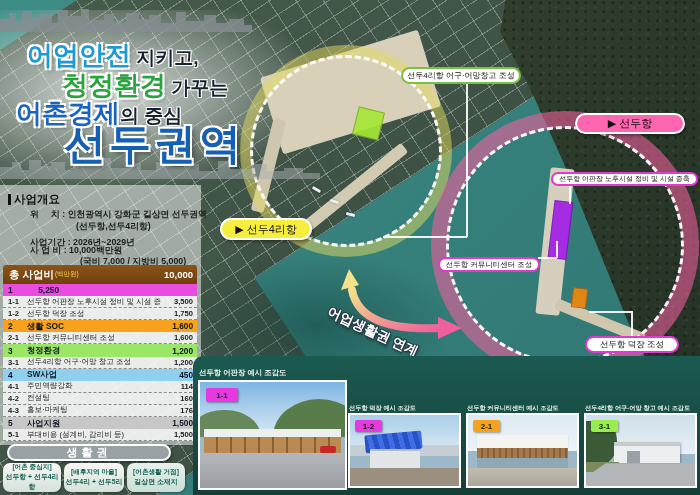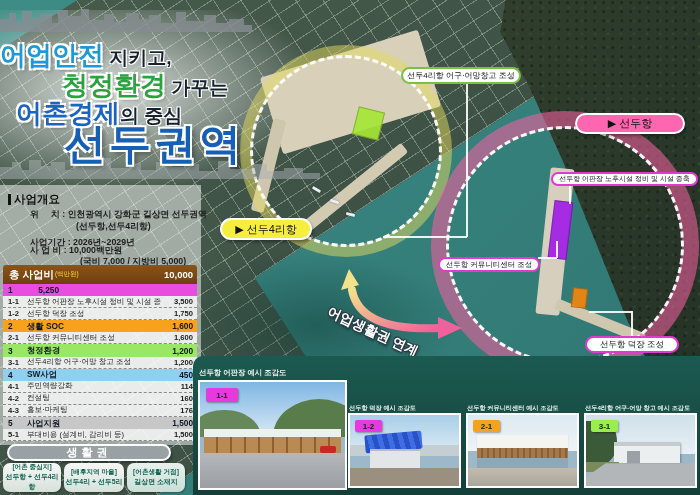--- a/index.html
+++ b/index.html
@@ -70,21 +70,21 @@
 
   
   .skyline { position:absolute; }
   .skyline1 { left:0; top:6px; opacity:.8; }
   .skyline2 { left:0; top:155px; opacity:.5; }
 
   
   .hl { position:absolute; font-weight:700; white-space:nowrap; }
   .hl .big { font-size:26px; text-shadow:-2px -2px 0 #fff,2px -2px 0 #fff,-2px 2px 0 #fff,2px 2px 0 #fff,3px 3px 3px rgba(0,0,0,.25); }
   .hl .rest { font-size:19px; color:#17212e; text-shadow:-1px -1px 0 #fff,1px -1px 0 #fff,-1px 1px 0 #fff,1px 1px 0 #fff; }
-  .hl1 { left:0; top:38px; }
+  .hl1 { left:27px; top:38px; }
   .hl2 { left:62px; top:68px; }
   .hl3 { left:16px; top:96px; }
   .hl-main { left:64px; top:116px; font-size:42px; font-weight:700; letter-spacing:3px;
       text-shadow:-2px -2px 0 #fff,2px -2px 0 #fff,-2px 2px 0 #fff,2px 2px 0 #fff,4px 4px 4px rgba(0,0,0,.35); }
 
   
   .left-overlay { position:absolute; left:0; top:185px; width:201px; height:260px;
       background:rgba(255,255,255,.5); }
   .ov-head { position:absolute; left:8px; top:192px; font-size:11.5px; font-weight:700; color:#101010; display:flex; align-items:center; }
   .ov-head .bar { display:inline-block; width:3px; height:11px; background:#101010; margin-right:3px; }

